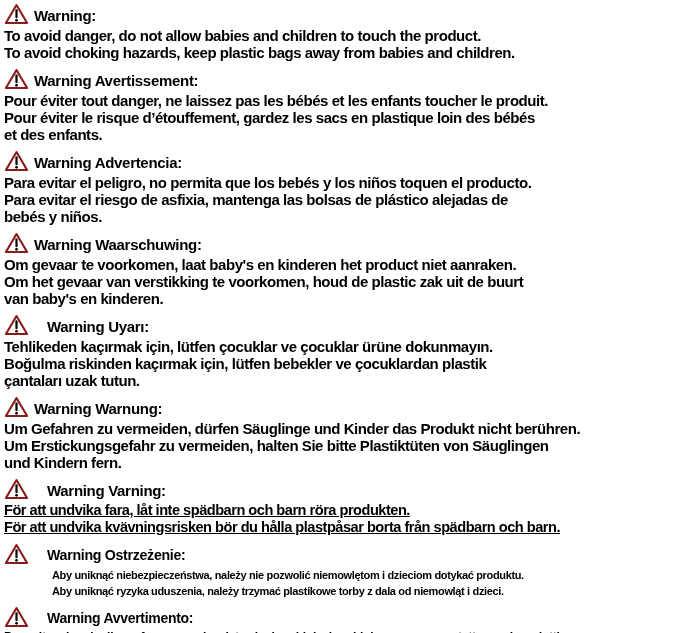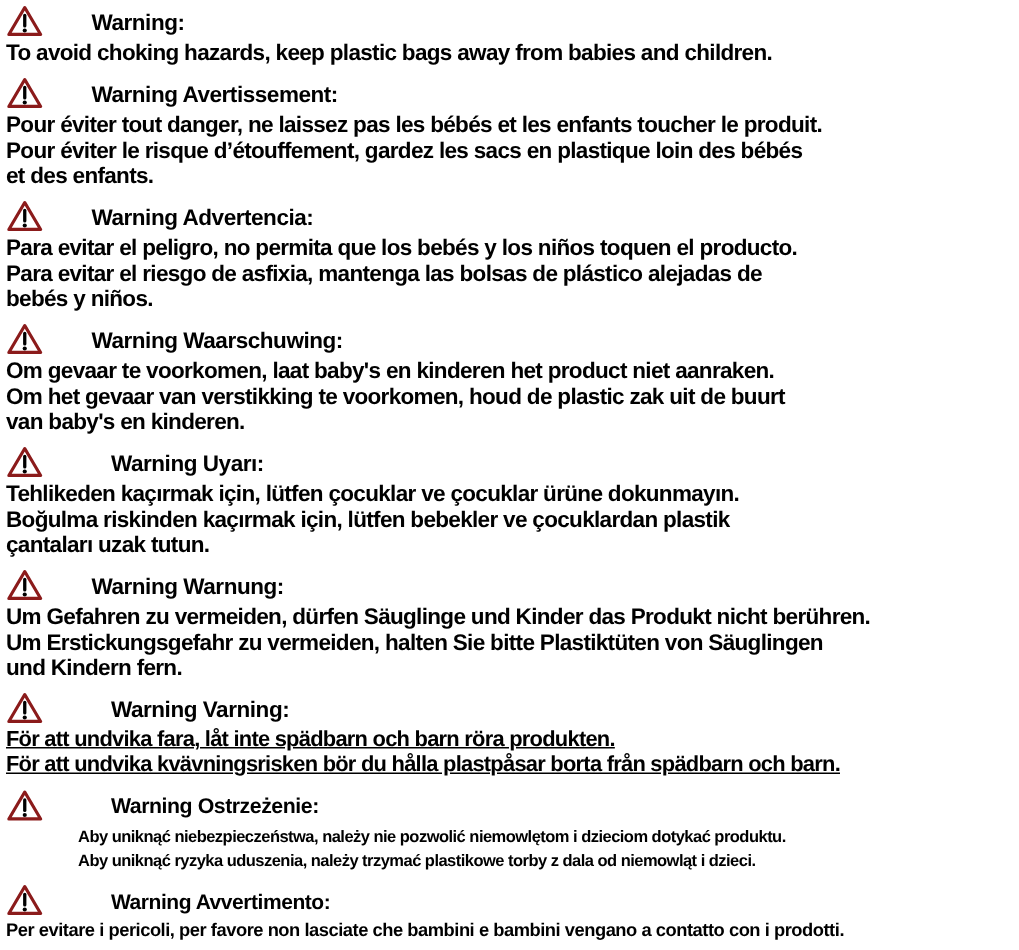--- a/index.html
+++ b/index.html
@@ -10,21 +10,21 @@
     font-weight:bold; color:#000;
   }
   .page { padding:3px 2px 0 4px; }
   .sec { margin-bottom:7px; }
   .head {
     display:flex; align-items:flex-end; gap:5px;
     line-height:19px; margin-bottom:2px;
   }
   .head.tight { gap:18px;text-align:right; }
   .tri { width:25px; height:22px; flex:0 0 auto; display:block; }
-  .htxt { font-size:15px; letter-spacing:-0.3px; white-space:nowrap;margin-left:27px; }
+  .htxt { font-size:15px; letter-spacing:-0.3px; white-space:nowrap; }
   .line {
     font-size:15px; line-height:17px; letter-spacing:-0.45px;
     white-space:nowrap;
   }
   
   .sec.sz-md .line { font-size:14.6px; letter-spacing:-0.5px;text-decoration:underline; }
   
   .sec.sz-sm .htxt { font-size:14.2px; }
   .sec.sz-sm .line { font-size:11px; line-height:16px; letter-spacing:-0.35px;margin-left:48px; }
   
@@ -38,20 +38,21 @@
 
   <div class="sec">
     <div class="head">
       <svg class="tri" viewBox="0 0 30 27">
         <path d="M15 2.5 L28 24.5 L2 24.5 Z" fill="none" stroke="#8B1B1B" stroke-width="2.6" stroke-linejoin="round"></path>
         <path d="M15 9 L15 17.5" stroke="#000" stroke-width="2.7" stroke-linecap="round"></path>
         <circle cx="15" cy="21.3" r="1.7" fill="#000"></circle>
       </svg>
       <span class="htxt">Warning:</span>
     </div>
+    <div class="line">To avoid danger, do not allow babies and children to touch the product.</div>
     <div class="line">To avoid choking hazards, keep plastic bags away from babies and children.</div>
   </div>
 
   <div class="sec">
     <div class="head">
       <svg class="tri" viewBox="0 0 30 27">
         <path d="M15 2.5 L28 24.5 L2 24.5 Z" fill="none" stroke="#8B1B1B" stroke-width="2.6" stroke-linejoin="round"></path>
         <path d="M15 9 L15 17.5" stroke="#000" stroke-width="2.7" stroke-linecap="round"></path>
         <circle cx="15" cy="21.3" r="1.7" fill="#000"></circle>
       </svg>

